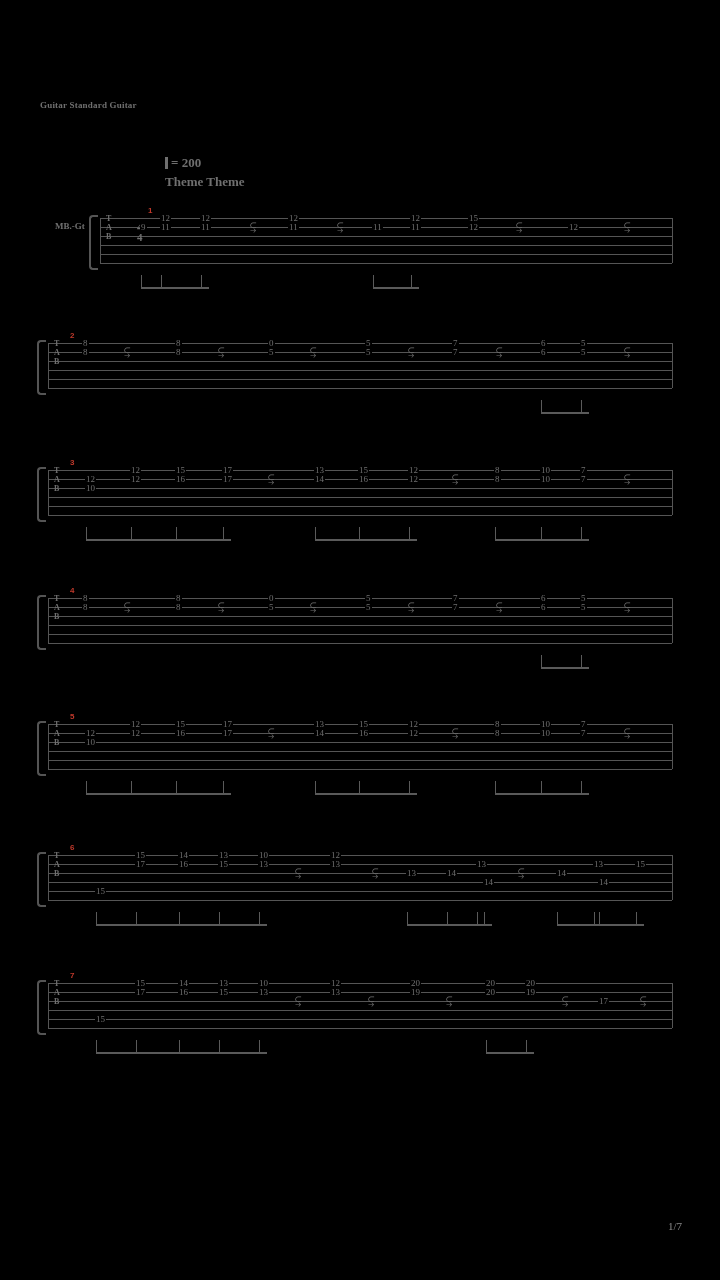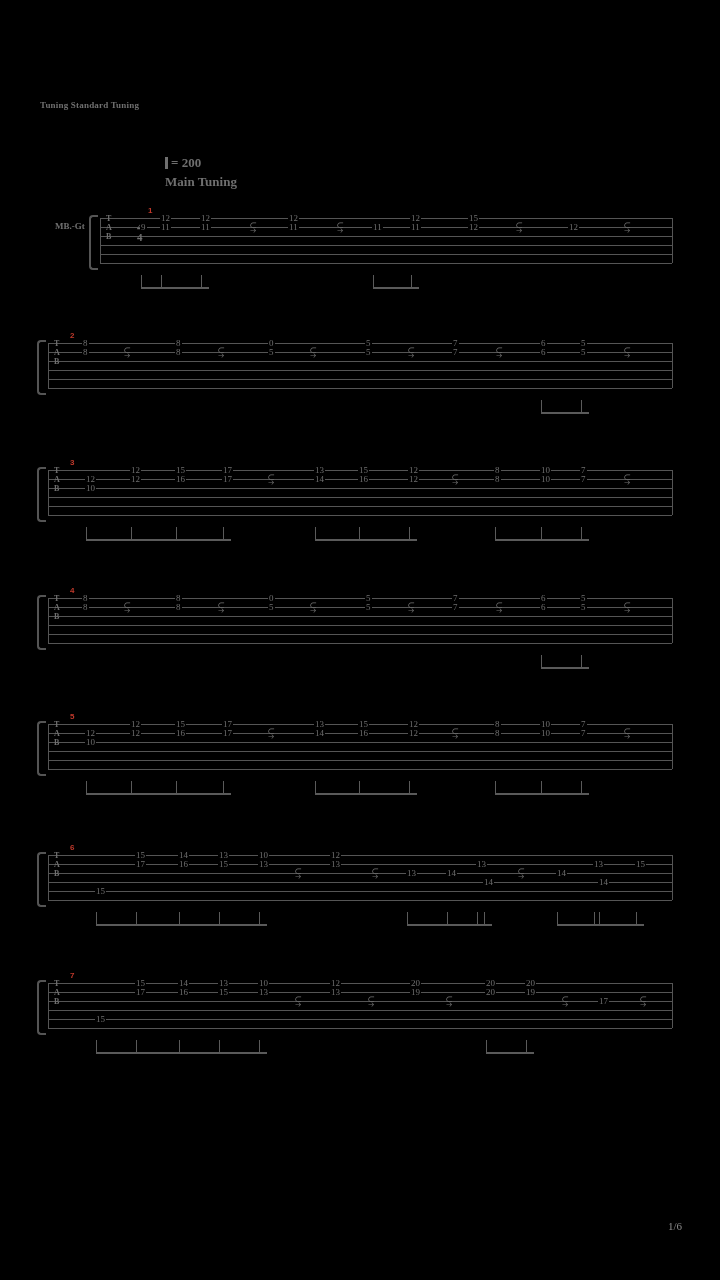--- a/index.html
+++ b/index.html
@@ -149,25 +149,25 @@
     font-size: 11px;
     color: #8a8a8a;
     font-family: "Liberation Serif", serif;
   }
 </style>
 </head>
 <body>
 
 <div class="page">
 
-  <div class="tuning">Tuning Standard Tuning</div>
+  <div class="tuning">Guitar Standard Guitar</div>
 
   <div class="tempo"><span class="notehead"></span><span>= 200</span></div>
 
-  <div class="section-title">Main Tuning</div>
+  <div class="section-title">Theme Theme</div>
 
   <div class="track-label" style="top:221px">MB.-Gt</div>
 
   <div id="systems-root">
       <div class="system" style="top: 218px;">
         <div class="sline" style="left: 100px; top: 0px; width: 572px;"></div>
         <div class="sline" style="left: 100px; top: 9px; width: 572px;"></div>
         <div class="sline" style="left: 100px; top: 18px; width: 572px;"></div>
         <div class="sline" style="left: 100px; top: 27px; width: 572px;"></div>
         <div class="sline" style="left: 100px; top: 36px; width: 572px;"></div>
@@ -495,15 +495,15 @@
         <div class="stem" style="left: 136px; top: 57px; height: 14px;"></div>
         <div class="stem" style="left: 179px; top: 57px; height: 14px;"></div>
         <div class="stem" style="left: 219px; top: 57px; height: 14px;"></div>
         <div class="stem" style="left: 259px; top: 57px; height: 14px;"></div>
         <div class="beam" style="left: 486px; top: 69px; width: 48px;"></div>
         <div class="stem" style="left: 486px; top: 57px; height: 14px;"></div>
         <div class="stem" style="left: 526px; top: 57px; height: 14px;"></div>
       </div>
     </div>
 
-  <div class="page-num">1/6</div>
+  <div class="page-num">1/7</div>
 
 </div>
 
 </body></html>

